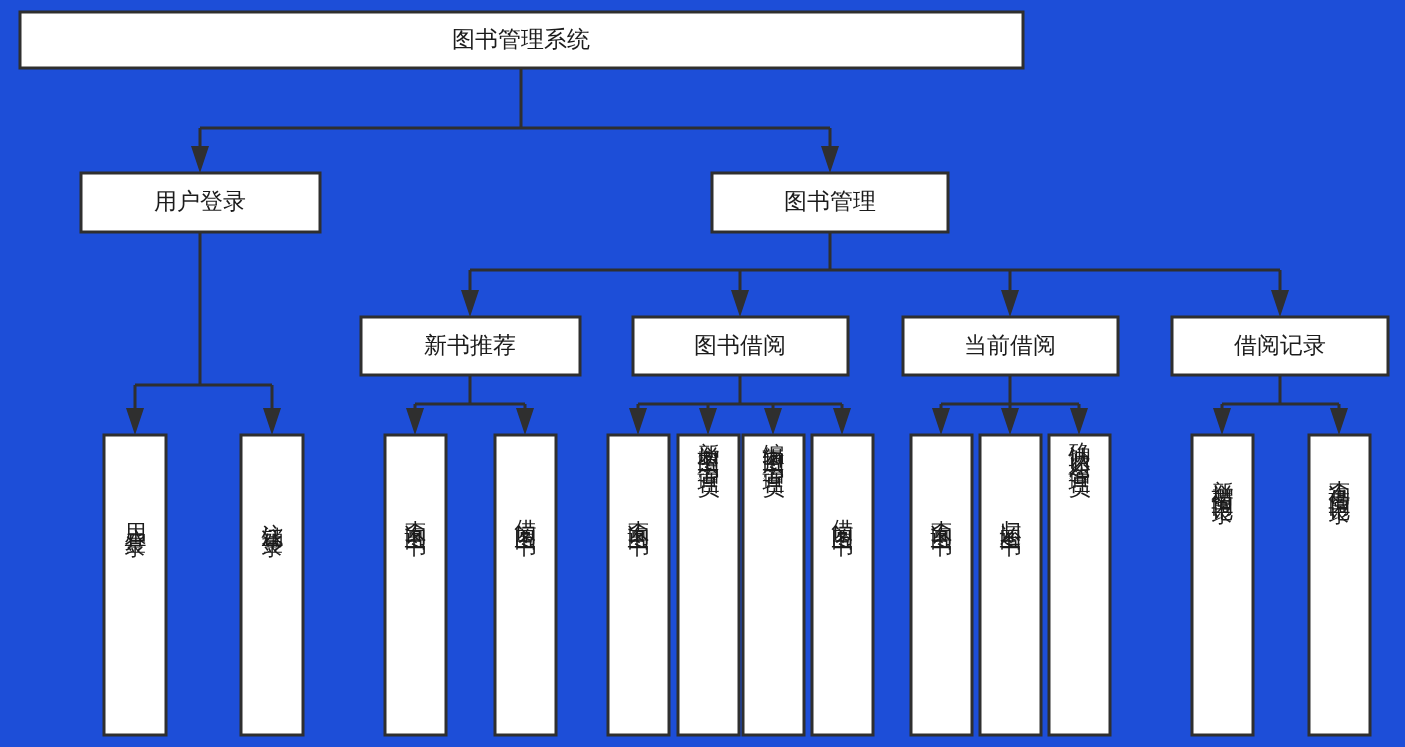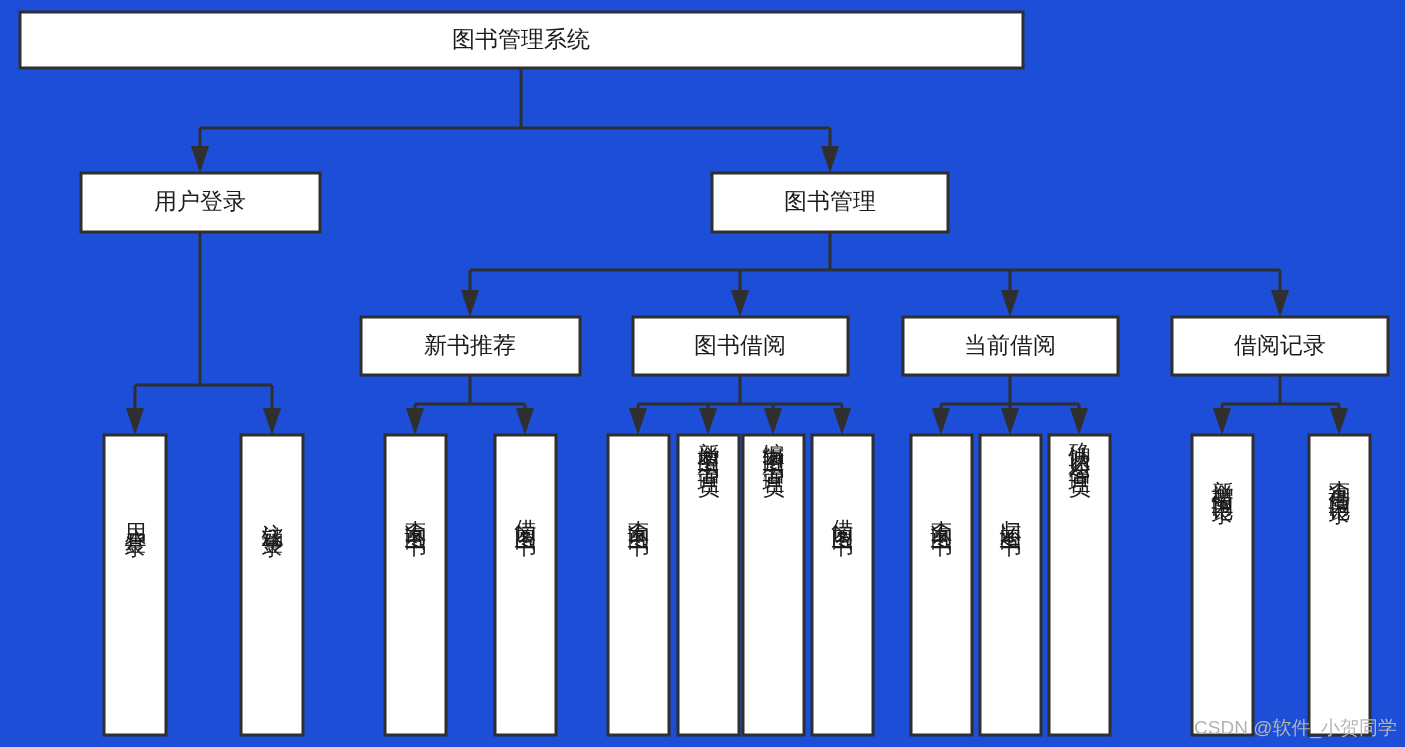--- a/index.html
+++ b/index.html
@@ -236,15 +236,14 @@
       <text class="node-label-v" x="1223" y="477">新增借阅记录</text>
     </g>
 
     <g>
       <rect class="node-rect" x="1309" y="435" width="61" height="300"></rect>
       <text class="node-label-v" x="1340" y="477">查询借阅记录</text>
     </g>
 
   </svg>
 
-  <div class="watermark">CSDN @软件_小贺同学</div>
 
 </div>
 
 </body></html>

